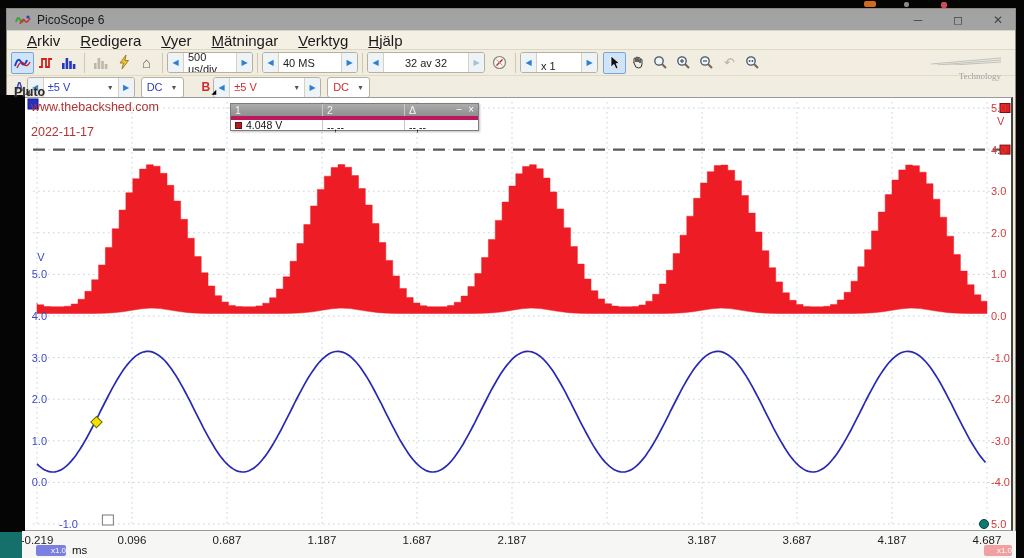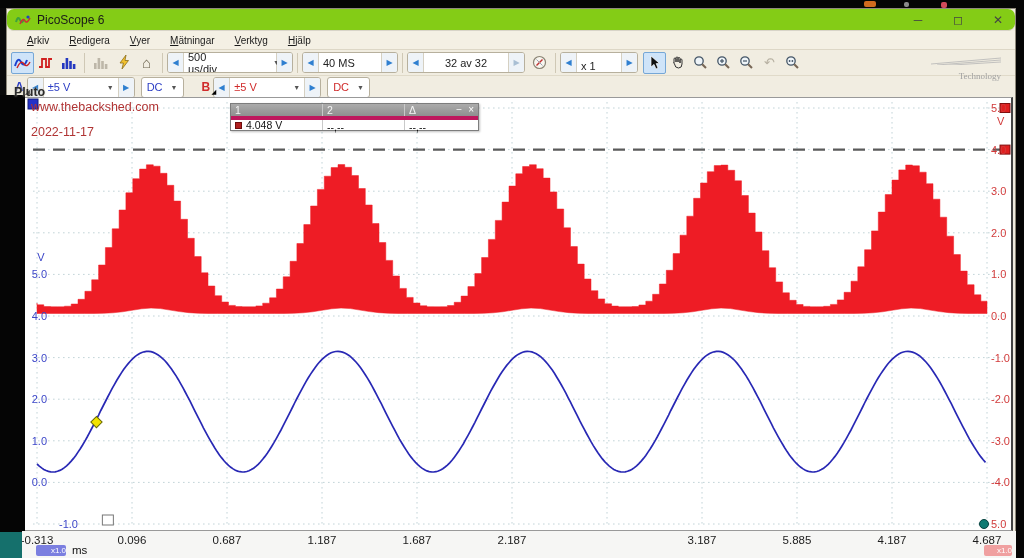--- a/index.html
+++ b/index.html
@@ -1,26 +1,26 @@
 <!DOCTYPE html>
 <html><head>
 <meta charset="utf-8">
 <style>
   html,body{margin:0;padding:0;background:#000;}
   *{box-sizing:border-box;font-family:"Liberation Sans",sans-serif;}
   .screen{position:relative;width:1024px;height:558px;background:#0a0a0a;overflow:hidden;}
 
   
   .win{position:absolute;left:6px;top:8px;width:1010px;height:550px;background:#f1ede1;border:1px solid #8f8a7c;}
-  .titlebar{position:absolute;left:0;top:0;width:100%;height:22px;background:#84cc16;border-bottom:1px solid #d8d4c8;display:flex;align-items:center;padding-left:8px;border-radius:7px;}
+  .titlebar{position:absolute;left:0;top:0;width:100%;height:22px;background:#a3a3a3;border-bottom:1px solid #d8d4c8;display:flex;align-items:center;padding-left:8px;}
   .titlebar .title{font-size:12px;color:#1a1a1a;margin-left:6px;}
   .winbtns{position:absolute;right:8px;top:0;height:22px;display:flex;align-items:center;gap:22px;}
   .winbtn{font-size:12px;color:#444;width:18px;text-align:center;cursor:default;}
   .menubar{position:absolute;left:0;top:22px;width:100%;height:19px;background:#f4f0e4;border-bottom:1px solid #ddd7c6;display:flex;align-items:center;padding-left:10px;}
-  .menu-item{font-size:10px;color:#1a1a1a;padding:2px 10px;}
+  .menu-item{font-size:15px;color:#1a1a1a;padding:2px 10px;}
   .menu-item u{text-decoration:underline;}
 
   
   .toolbar1{position:absolute;left:0;top:41px;width:100%;height:26px;background:#f1ede1;border-bottom:1px solid #e0dac9;display:flex;align-items:center;padding-left:4px;}
   .toolbar2{position:absolute;left:0;top:67px;width:100%;height:22px;background:#f1ede1;display:flex;align-items:center;padding-left:2px;}
   .tbtn{width:23px;height:22px;border:1px solid transparent;border-radius:2px;display:flex;align-items:center;justify-content:center;}
   .tbtn.active{background:#cfe4f9;border-color:#76a7d6;}
   .vsep{width:1px;height:20px;background:#cfc8b5;margin:0 4px;}
   .group{display:flex;align-items:center;border:1px solid #b7b09d;border-radius:3px;background:#fbfaf5;height:21px;overflow:hidden;}
   .navarrow{width:15px;height:100%;display:flex;align-items:center;justify-content:center;font-size:8px;color:#2f7fd0;background:#eef3f8;}
@@ -134,21 +134,21 @@
           <polygon points="9,0 3,8 6.4,8 5,14 11.5,5.5 8,5.5" fill="#f2c12e" stroke="#8a6d1a" stroke-width="0.8"></polygon>
         </svg>
       </div>
       <div class="tbtn">
         <span style="font-size:15px;color:#6e6650;line-height:14px;">⌂</span>
       </div>
       <div class="vsep"></div>
 
       <div class="group">
         <span class="navarrow">◀</span>
-        <span class="field" style="width:94px;gap:48px;">
+        <span class="field" style="width:54px;gap:48px;">
           <span>500 µs/div</span>
           <span class="caret">▼</span>
         </span>
         <span class="navarrow">▶</span>
       </div>
       <div class="vsep"></div>
 
       <div class="group">
         <span class="navarrow">◀</span>
         <span class="field" style="width:64px;">
@@ -343,29 +343,29 @@
             <span>4.048 V</span>
           </span>
         <span class="m-c2">--,--</span>
         <span class="m-c3">--,--</span>
       </div>
     </div>
   </div>
 
   <div class="bottomstrip">
     <div id="xlabels">
-        <div class="xlab" style="left: -17px;">-0.313</div>
+        <div class="xlab" style="left: -17px;">-0.219</div>
         <div class="xlab" style="left: 78px;">0.096</div>
         <div class="xlab" style="left: 173px;">0.687</div>
         <div class="xlab" style="left: 268px;">1.187</div>
         <div class="xlab" style="left: 363px;">1.687</div>
         <div class="xlab" style="left: 458px;">2.187</div>
         <div class="xlab" style="left: 577px; margin-top: 33px;">2.687</div>
         <div class="xlab" style="left: 648px;">3.187</div>
-        <div class="xlab" style="left: 743px;">5.885</div>
+        <div class="xlab" style="left: 743px;">3.687</div>
         <div class="xlab" style="left: 838px;">4.187</div>
         <div class="xlab" style="left: 933px;">4.687</div>
       </div>
     <div class="badge" id="badge-a" style="left: 14px; width: 30px; background: rgb(123, 127, 224);">x1.0</div>
     <div class="unit-ms" style="left:50px;">ms</div>
     <div class="badge" id="badge-b" style="left: 962px; width: 28px; background: rgb(240, 160, 160);">x1.0</div>
   </div>
 
   <div class="teal-patch"></div>
   <div class="blackstrip-right"></div>

